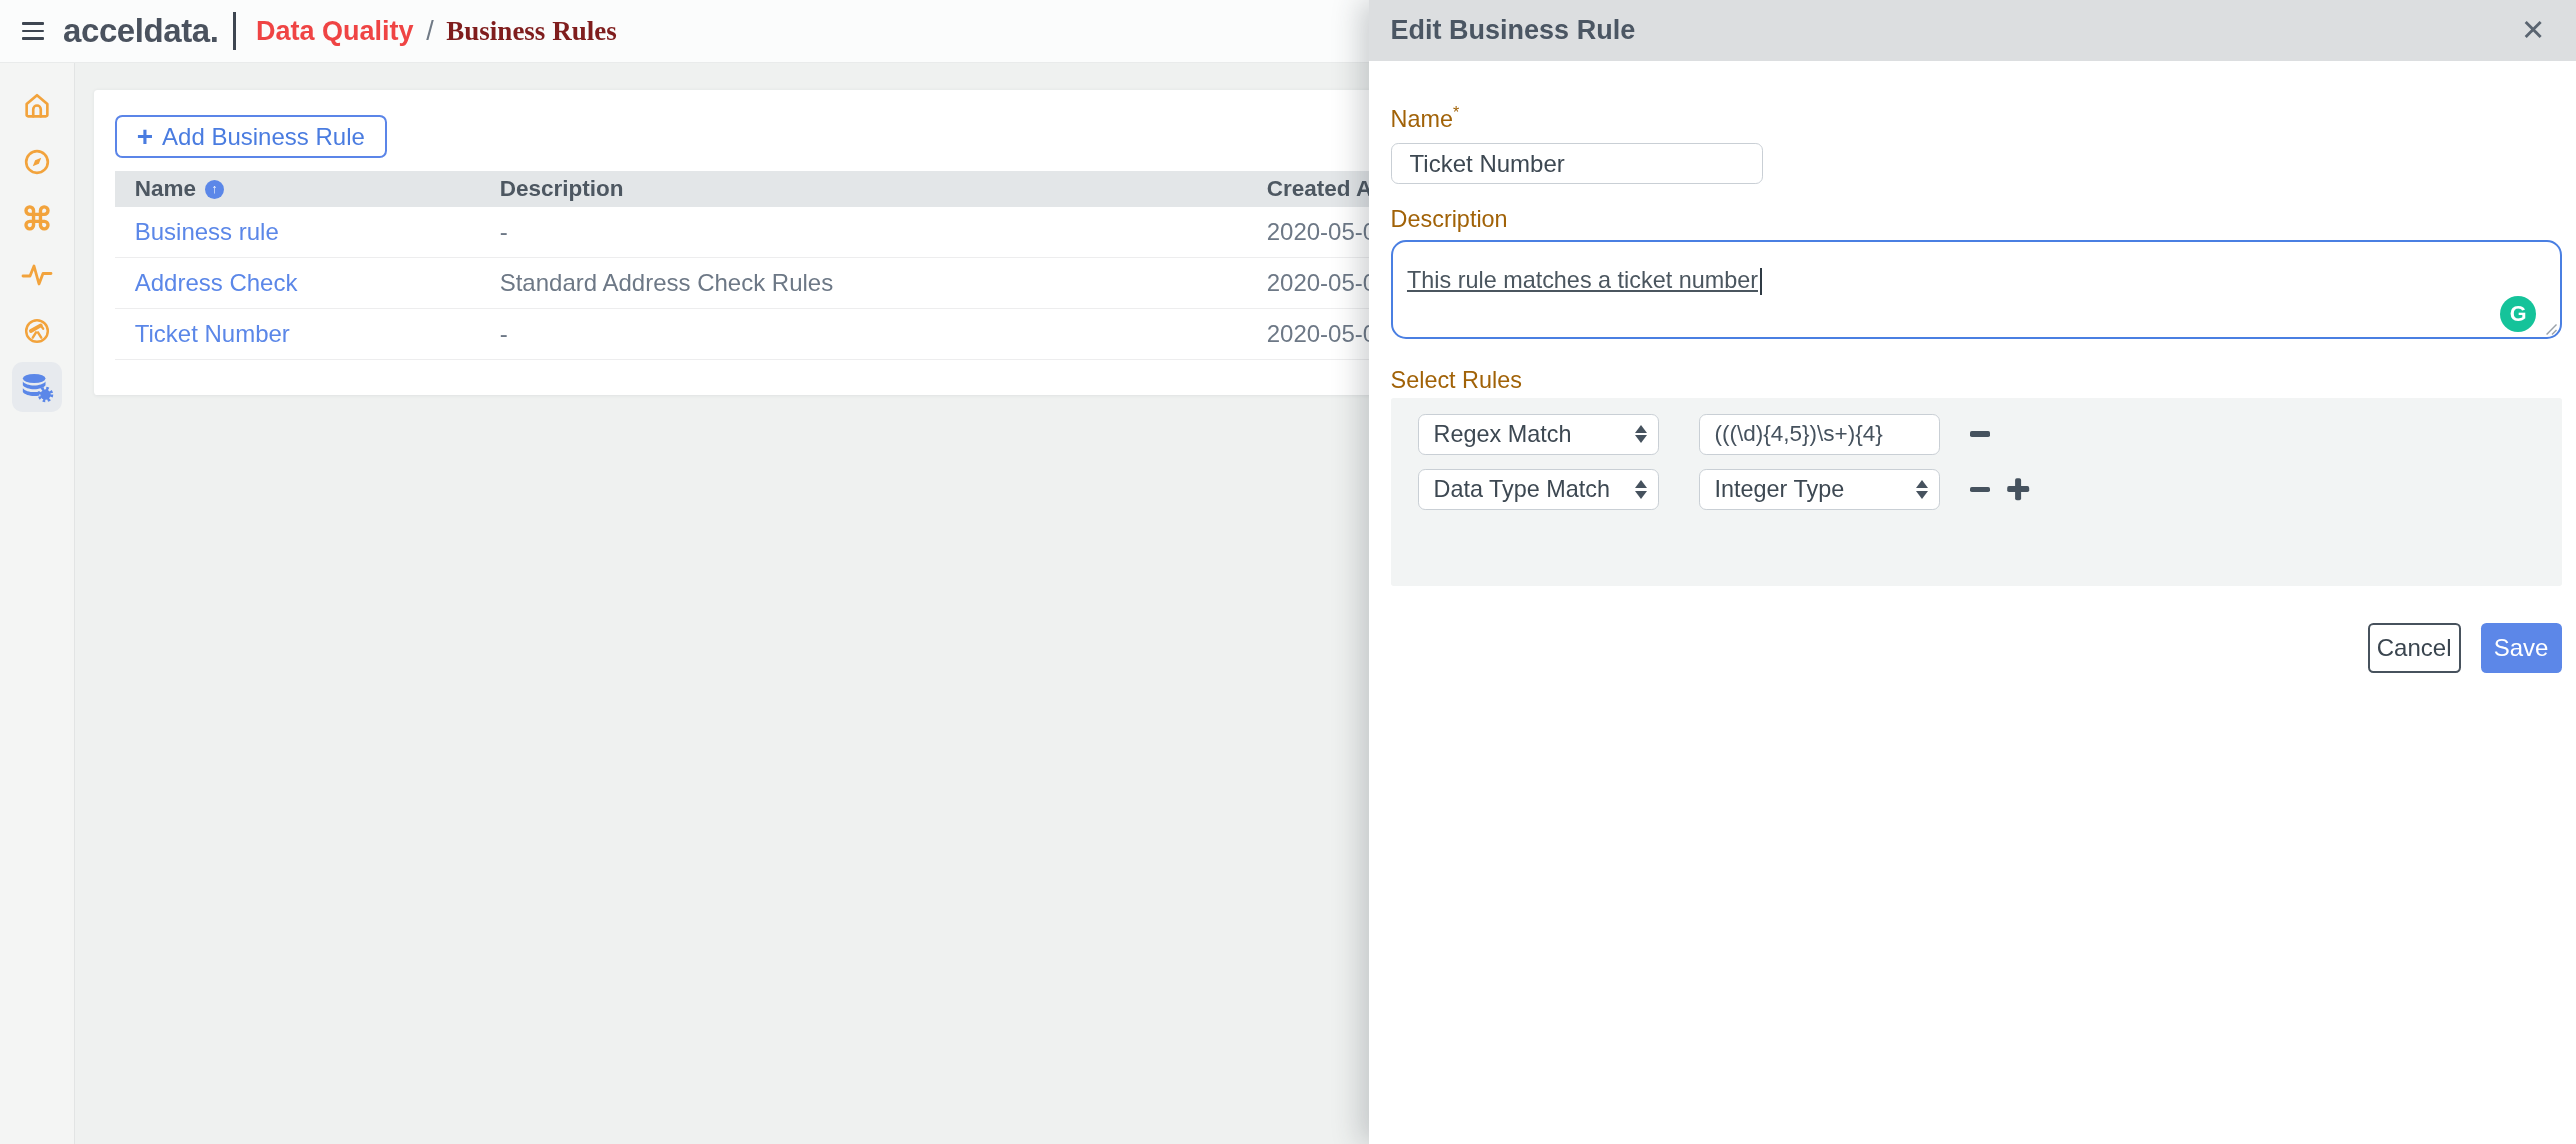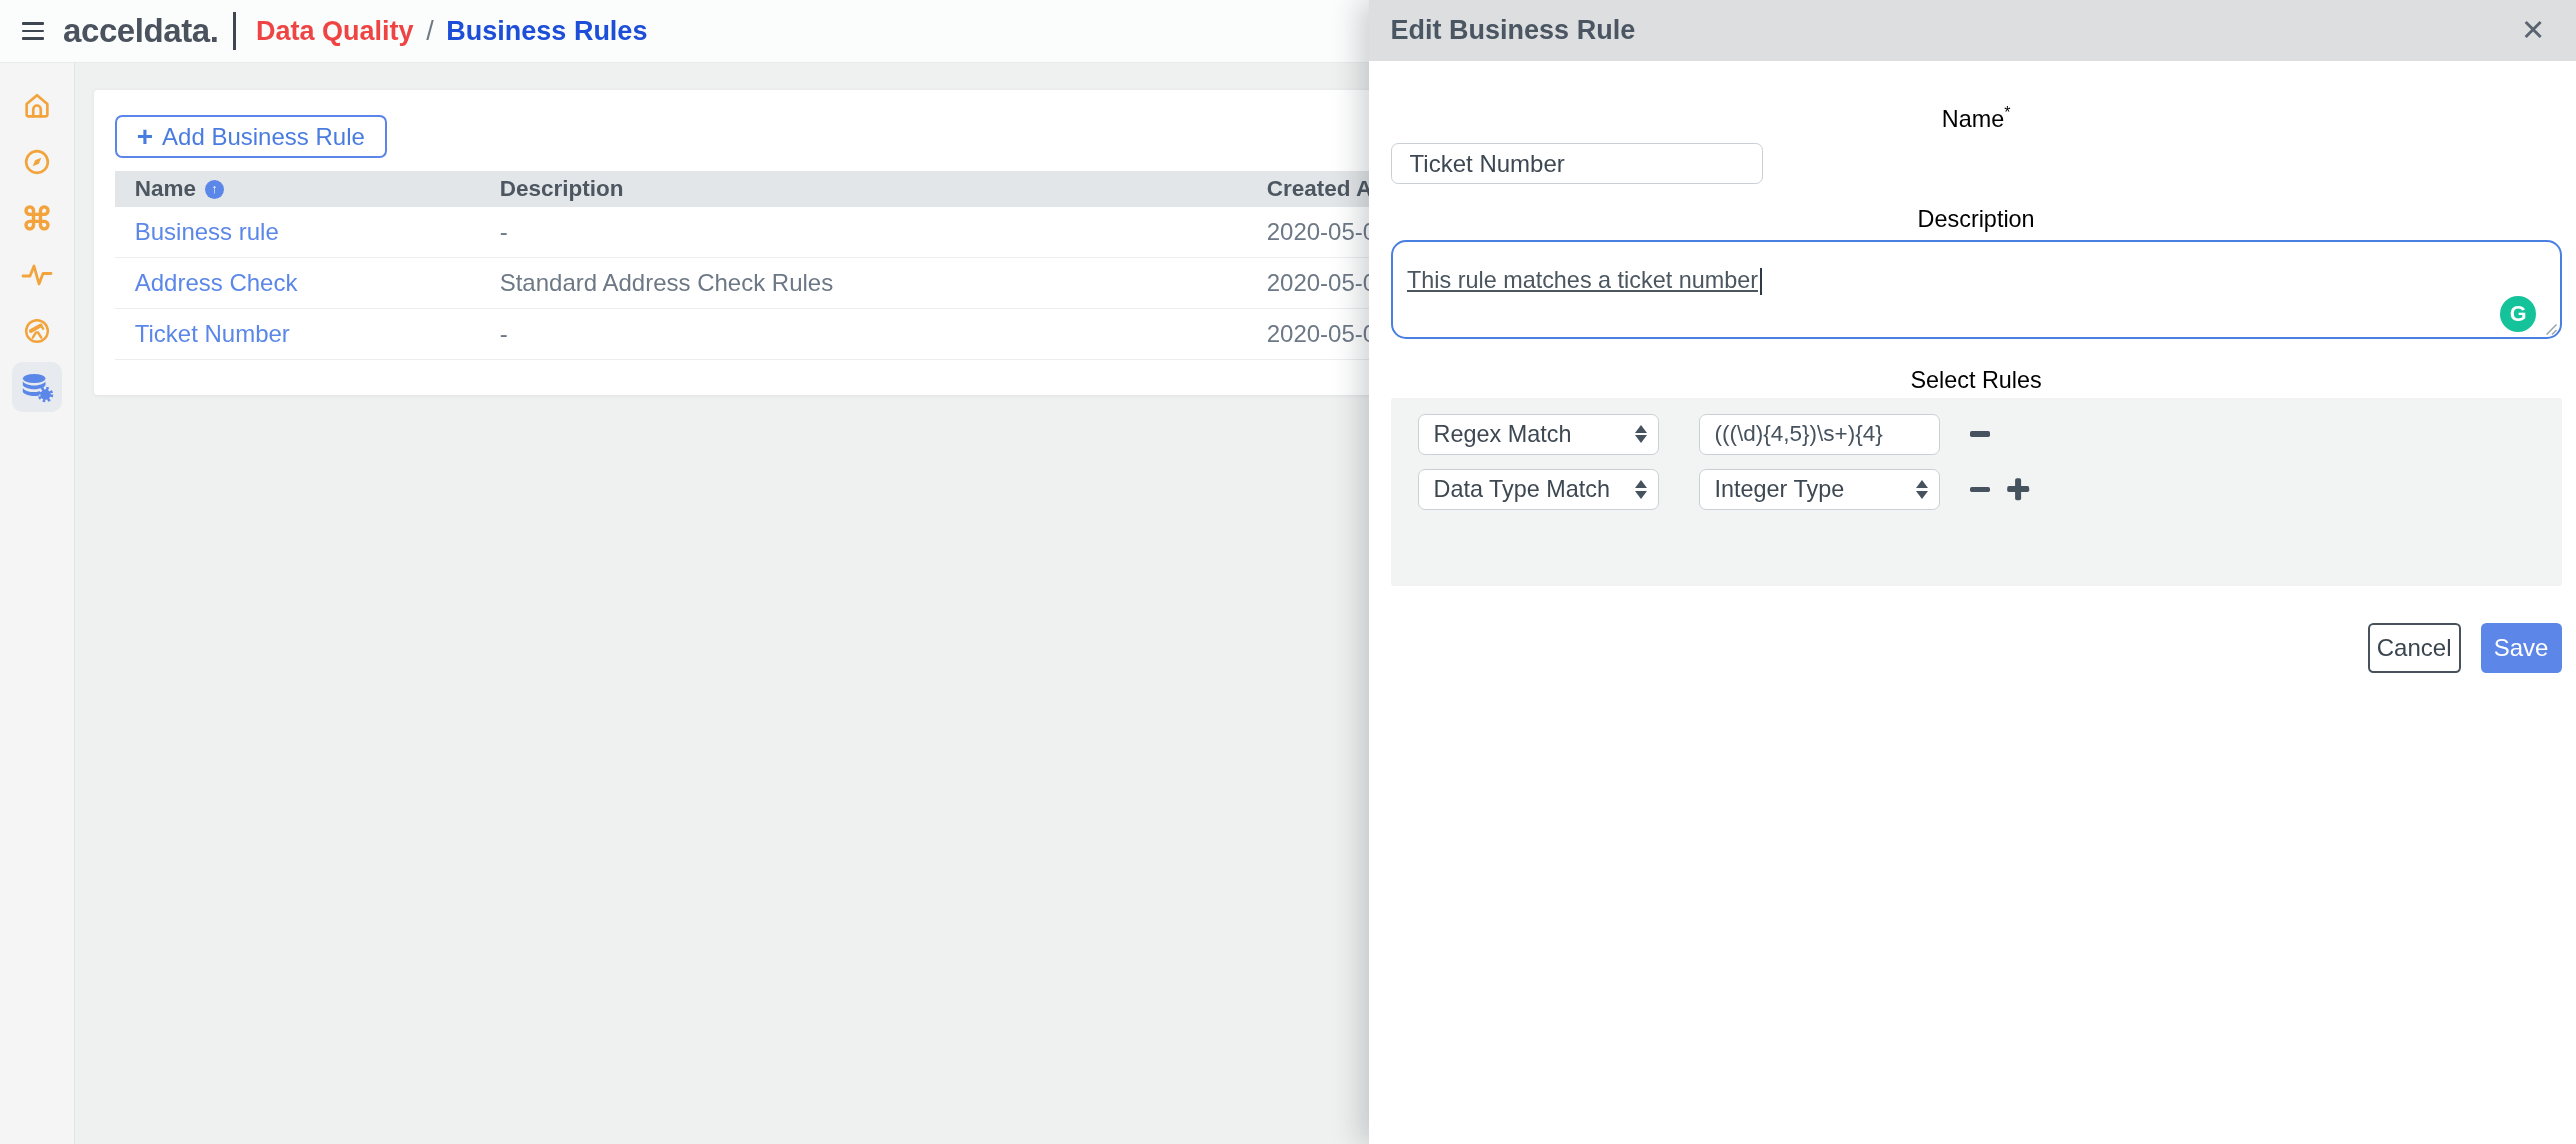--- a/index.html
+++ b/index.html
@@ -9,21 +9,21 @@
   
   .topbar{position:absolute;top:0;left:0;right:0;height:63px;background:#fbfcfc;
           border-bottom:0.9px solid #e9ebeb;display:flex;align-items:center;padding-left:21.6px;box-sizing:border-box;}
   .hamburger{display:flex;flex-direction:column;gap:4.5px;width:23.4px;cursor:pointer;}
   .hamburger span{display:block;width:22.5px;height:2.9px;background:#3e4651;border-radius:0.9px;}
   .logo{margin-left:18px;font-size:33px;font-weight:bold;color:#4a525e;letter-spacing:-0.4px;}
   .logo-divider{width:3.1px;height:38px;background:#3e4651;margin:0 20px 0 14.4px;}
   .breadcrumb{display:flex;align-items:center;gap:12.6px;font-size:27px;font-weight:bold;}
   .bc-section{color:#ef4444;text-decoration:none;cursor:pointer;}
   .bc-sep{color:#707a86;font-weight:normal;}
-  .bc-page{color:#1d4ed8;text-decoration:none;cursor:pointer;}
+  .bc-page{color:#7f1d1d;text-decoration:none;cursor:pointer;font-family:Liberation Serif, serif;}
 
   
   .sidebar{position:absolute;top:63px;left:0;bottom:0;width:75px;background:#f4f5f4;
            border-right:0.9px solid #e2e4e4;box-sizing:border-box;display:flex;flex-direction:column;
            align-items:center;padding-top:18px;gap:6.3px;}
   .nav-item{width:50px;height:50px;border-radius:10.8px;display:flex;align-items:center;justify-content:center;
             color:#f2a33c;cursor:pointer;}
   .nav-item.active{background:#e7eaee;color:#5b87e8;}
   .nav-item svg{display:block;}
   .cmd-glyph{font-size:32px;font-weight:bold;line-height:1;color:#f2a33c;}
@@ -47,21 +47,21 @@
 
   
   .drawer{position:absolute;top:0;right:0;width:1207px;height:1144px;background:#ffffff;z-index:10;
           box-shadow:-9px 0 27px rgba(40,50,60,0.22);}
   .drawer-header{height:61px;background:#dcdee0;display:flex;align-items:center;
                  padding:0 27px 0 21.6px;box-sizing:border-box;}
   .drawer-title{margin:0;font-size:27px;font-weight:bold;color:#4b5663;}
   .close-btn{margin-left:auto;background:none;border:none;font-size:29px;color:#5a6470;cursor:pointer;
              line-height:1;padding:3.6px;}
   .drawer-body{padding:21.6px 14.4px 0 21.6px;}
-  .field-label{font-size:23.4px;color:#000000;line-height:27px;text-align:center;}
+  .field-label{font-size:23.4px;color:#a16207;line-height:27px;}
   .field-label sup{font-size:16px;}
   .lbl-name{margin-top:16px;}
   .name-input{display:block;margin-top:10.8px;width:372px;height:41px;box-sizing:border-box;
               border:1.8px solid #c9cfd5;border-radius:7.2px;padding:0 0 0 18px;font-size:24px;color:#3d4852;
               font-family:inherit;background:#fff;outline:none;}
   .lbl-desc{margin-top:21.6px;}
   .textarea{position:relative;margin-top:7.2px;height:99px;box-sizing:border-box;border:2.2px solid #4a7fe2;
             border-radius:15px;background:#fff;padding:25px 14.4px 0 14.4px;font-size:23.4px;color:#4b565f;cursor:text;text-decoration:underline;}
   .caret{display:inline-block;width:2.2px;height:27px;background:#2f3a44;vertical-align:middle;margin-left:1.8px;}
   .grammarly{position:absolute;right:23.4px;bottom:5.4px;width:36px;height:36px;border-radius:50%;

